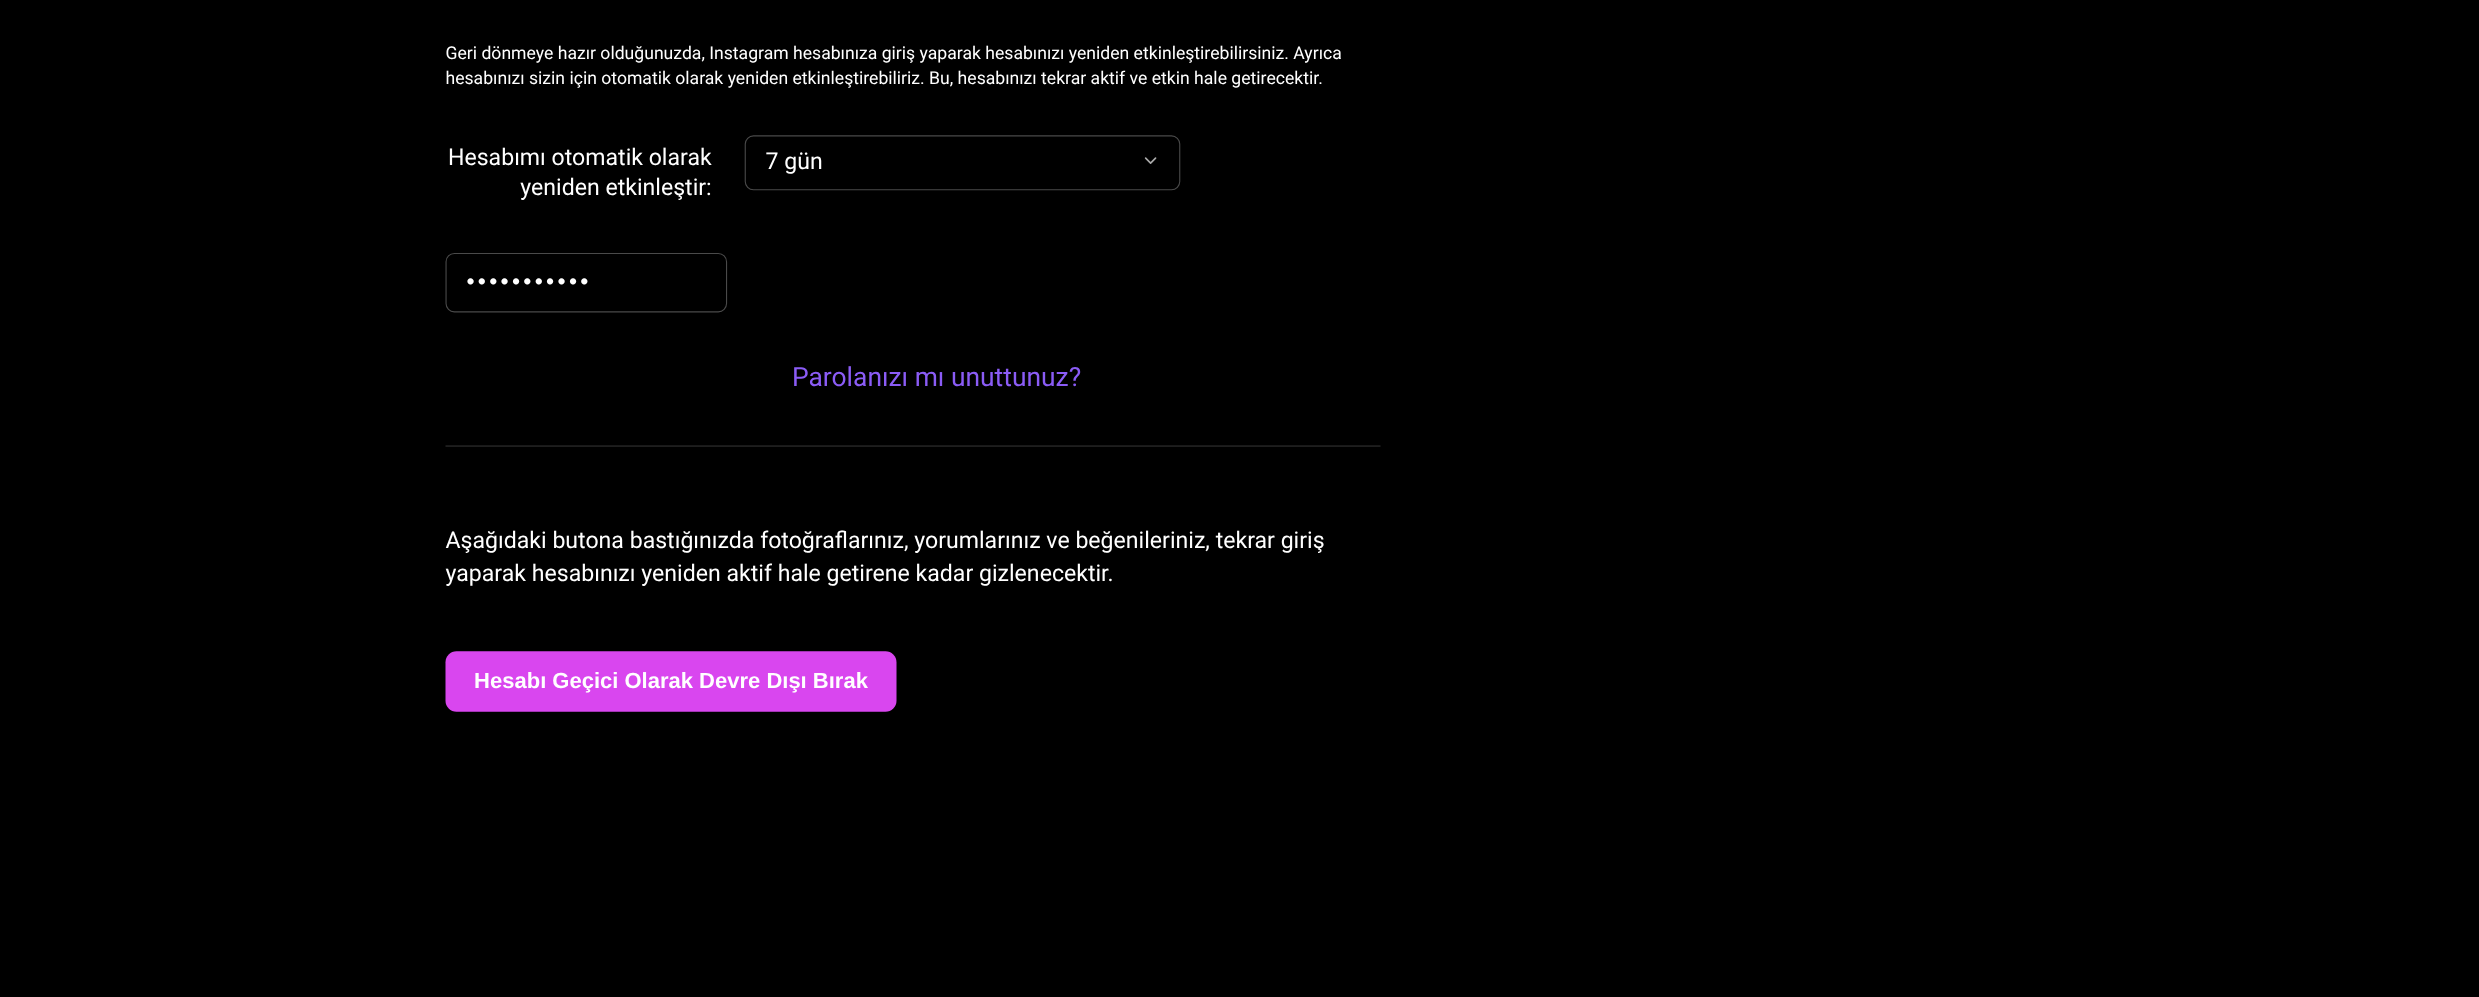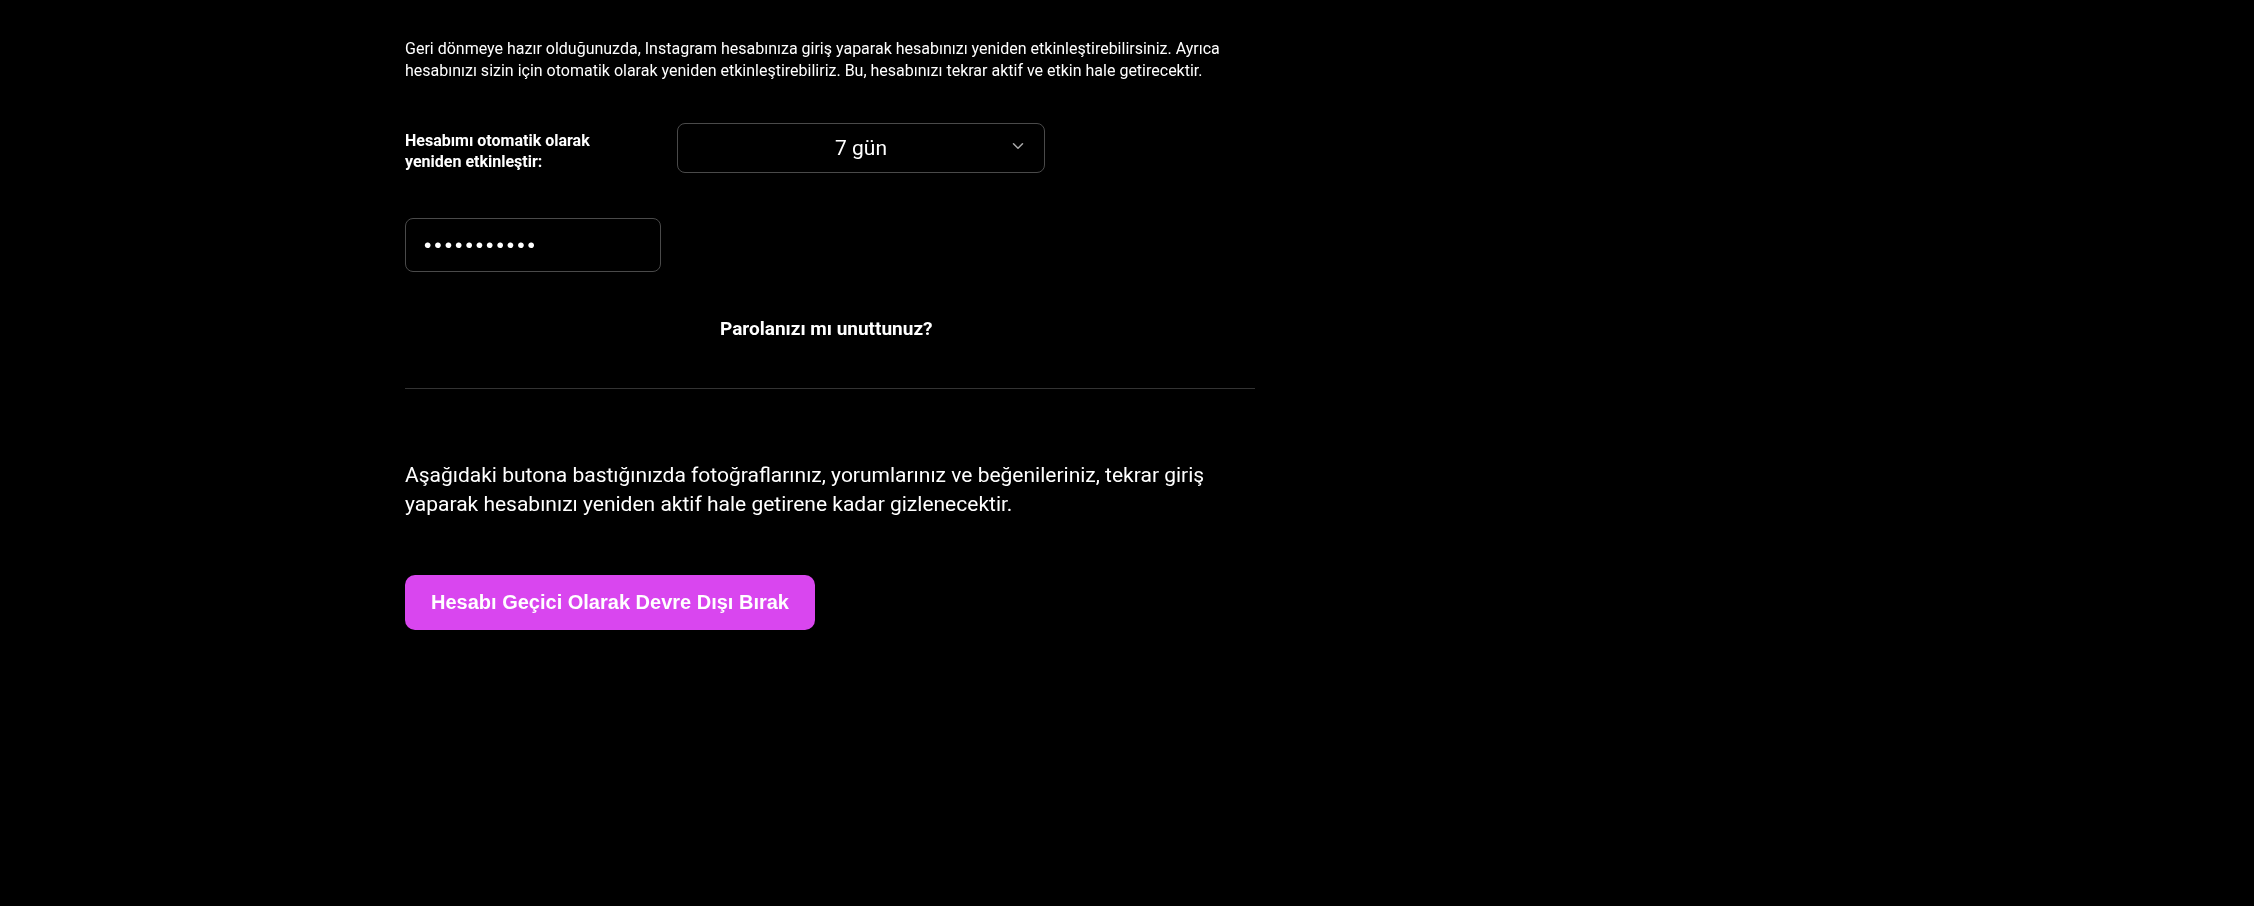--- a/index.html
+++ b/index.html
@@ -27,34 +27,33 @@
       margin-bottom: 40px;
       font-weight: 400;
     }
     .form-row {
       display: flex;
       align-items: flex-start;
       margin-bottom: 45px;
     }
     .form-label {
       width: 272px;
-      text-align: left;
-      font-size: 16px;
-      font-weight: 700;
+      text-align: right;
+      font-size: 21px;
+      font-weight: 400;
       line-height: 1.3;
       padding-right: 30px;
       padding-top: 8px;
     }
     .form-label-password {
       padding-top: 2px;
     }
     .select-wrapper {
       position: relative;
-      width: 368px;
-      text-align: center;
+      width: 396px;
     }
     .select {
       width: 100%;
       background: #000000;
       border: 1px solid #4a4a4a;
       border-radius: 8px;
       color: #ffffff;
       font-size: 21px;
       padding: 12px 18px;
       appearance: none;
@@ -80,25 +79,24 @@
       font-size: 21px;
       padding: 14px 18px;
       outline: none;
       letter-spacing: 3px;
     }
     .forgot-link-row {
       margin-left: 315px;
       margin-bottom: 48px;
     }
     .forgot-link {
-      color: #ffffff;
-      font-size: 19px;
+      color: #8b5cf6;
+      font-size: 24px;
       text-decoration: none;
       cursor: pointer;
-      font-weight: bold;
     }
     .divider {
       border: none;
       border-top: 1px solid #333333;
       margin-bottom: 72px;
       width: 850px;
     }
     .info-text {
       font-size: 21px;
       line-height: 1.4;

